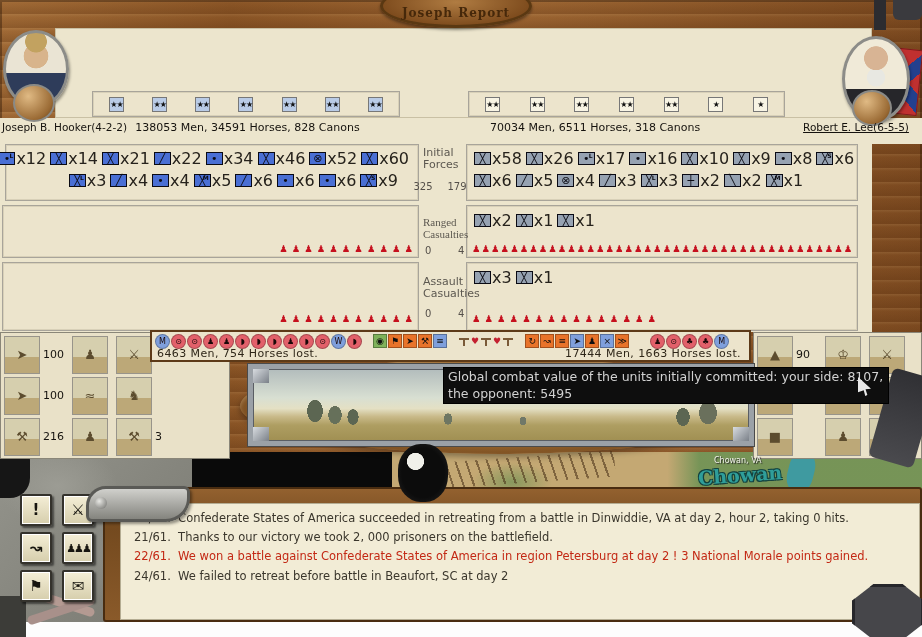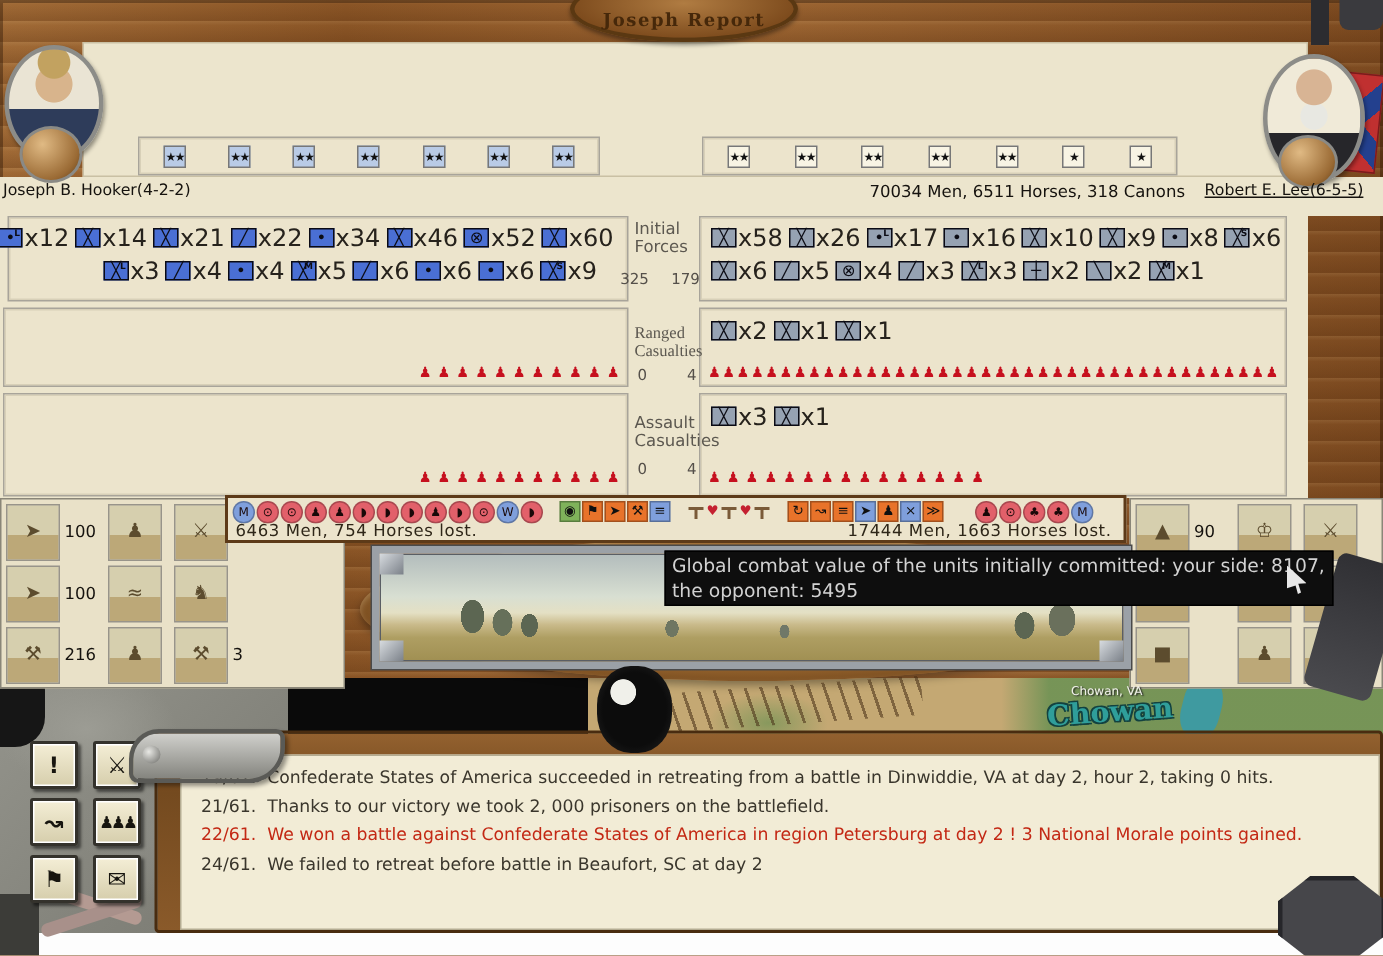--- a/index.html
+++ b/index.html
@@ -50,21 +50,21 @@
   #name-lee{left:792px;top:121px;width:128px;text-align:center;font-size:10.5px;color:#15120e;z-index:4;text-decoration:underline;}
   
   .cpanel{background:#ece4cc;border:1px solid #a8a49a;box-shadow:inset 0 0 0 1px #d8d0b8;
     display:flex;align-items:center;justify-content:space-between;padding:0 16px;box-sizing:border-box;}
   #stars-left{left:92px;top:91px;width:308px;height:26px;}
   #stars-right{left:468px;top:91px;width:317px;height:26px;}
   .sbox{width:15px;height:15px;border:1px solid #777;display:flex;align-items:center;justify-content:center;
     font-size:8px;letter-spacing:-1px;color:#111;box-sizing:border-box;}
   .sbox.u{background:#b9cbe6;} .sbox.c{background:#f8f4e4;}
   #stats-left{left:95px;top:121px;width:305px;text-align:center;font-size:11px;color:#15120e;}
-  #stats-right{left:490px;top:121px;width:300px;text-align:right;font-size:11px;color:#15120e;}
+  #stats-right{left:490px;top:121px;width:300px;text-align:left;font-size:11px;color:#15120e;}
   
   .fpanel{position:absolute;background:#ece4cc;border:1px solid #a8a49a;box-shadow:inset 0 0 0 1px #d8d0b8;box-sizing:border-box;}
   #fp-init-l{left:5px;top:144px;width:414px;height:57px;}
   #fp-init-r{left:466px;top:144px;width:392px;height:57px;}
   #fp-rng-l{left:2px;top:205px;width:417px;height:53px;}
   #fp-rng-r{left:466px;top:205px;width:392px;height:53px;}
   #fp-ast-l{left:2px;top:262px;width:417px;height:69px;}
   #fp-ast-r{left:466px;top:262px;width:392px;height:69px;}
   .urow{position:absolute;display:flex;}
   #u-init-l1{top:4px;right:5px;} #u-init-l2{top:26px;right:16px;}
@@ -222,20 +222,21 @@
     </div>
   <div class="abs cpanel" id="stars-right" data-name="confederate-command-ratings-panel">
       <span class="sbox c" data-name="star-rating-box">★★</span>
       <span class="sbox c" data-name="star-rating-box">★★</span>
       <span class="sbox c" data-name="star-rating-box">★★</span>
       <span class="sbox c" data-name="star-rating-box">★★</span>
       <span class="sbox c" data-name="star-rating-box">★★</span>
       <span class="sbox c" data-name="star-rating-box">★</span>
       <span class="sbox c" data-name="star-rating-box">★</span>
     </div>
+  <div class="abs" id="stats-left" data-name="union-army-stats">138053 Men, 34591 Horses, 828 Canons</div>
   <div class="abs" id="stats-right" data-name="confederate-army-stats">70034 Men, 6511 Horses, 318 Canons</div>
 
   <div class="fpanel" id="fp-init-l" data-name="union-initial-forces-panel">
     <div class="urow" id="u-init-l1" data-name="union-initial-units-row1">
         <span class="unit" data-name="union-unit-counter">
           <span class="ubox u" data-name="union-unit-icon">
             <span class="g">•</span>
             <span class="sub">L</span>
           </span>
           <span class="ucount" data-name="unit-count-label">x12</span>

